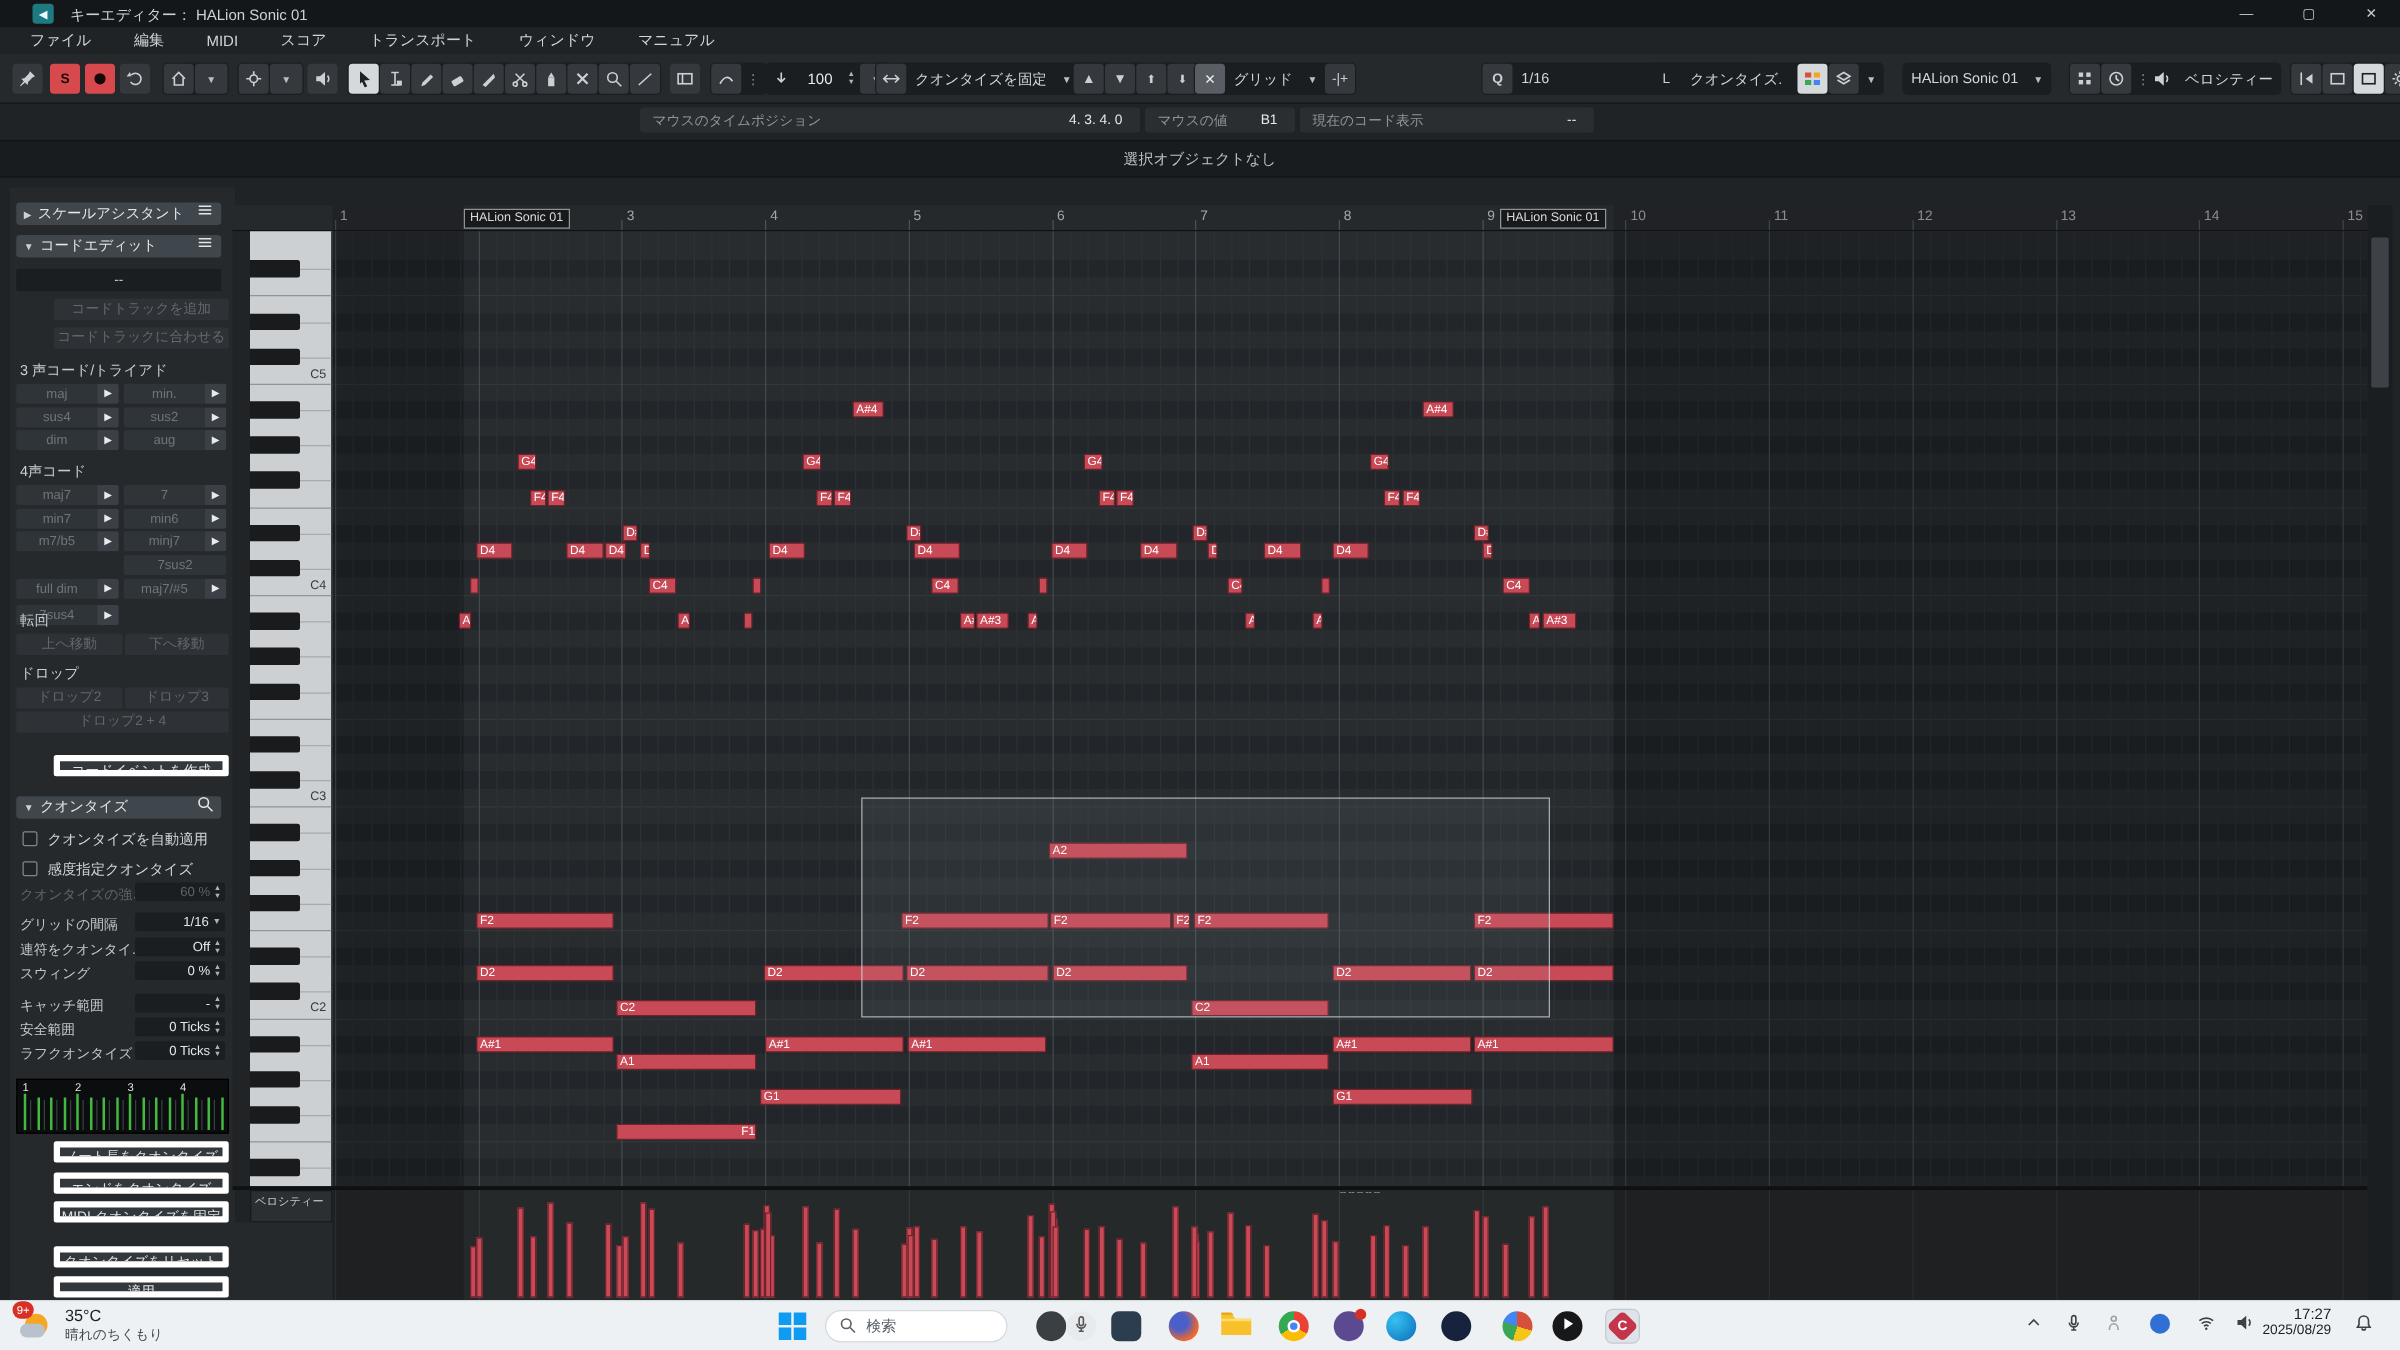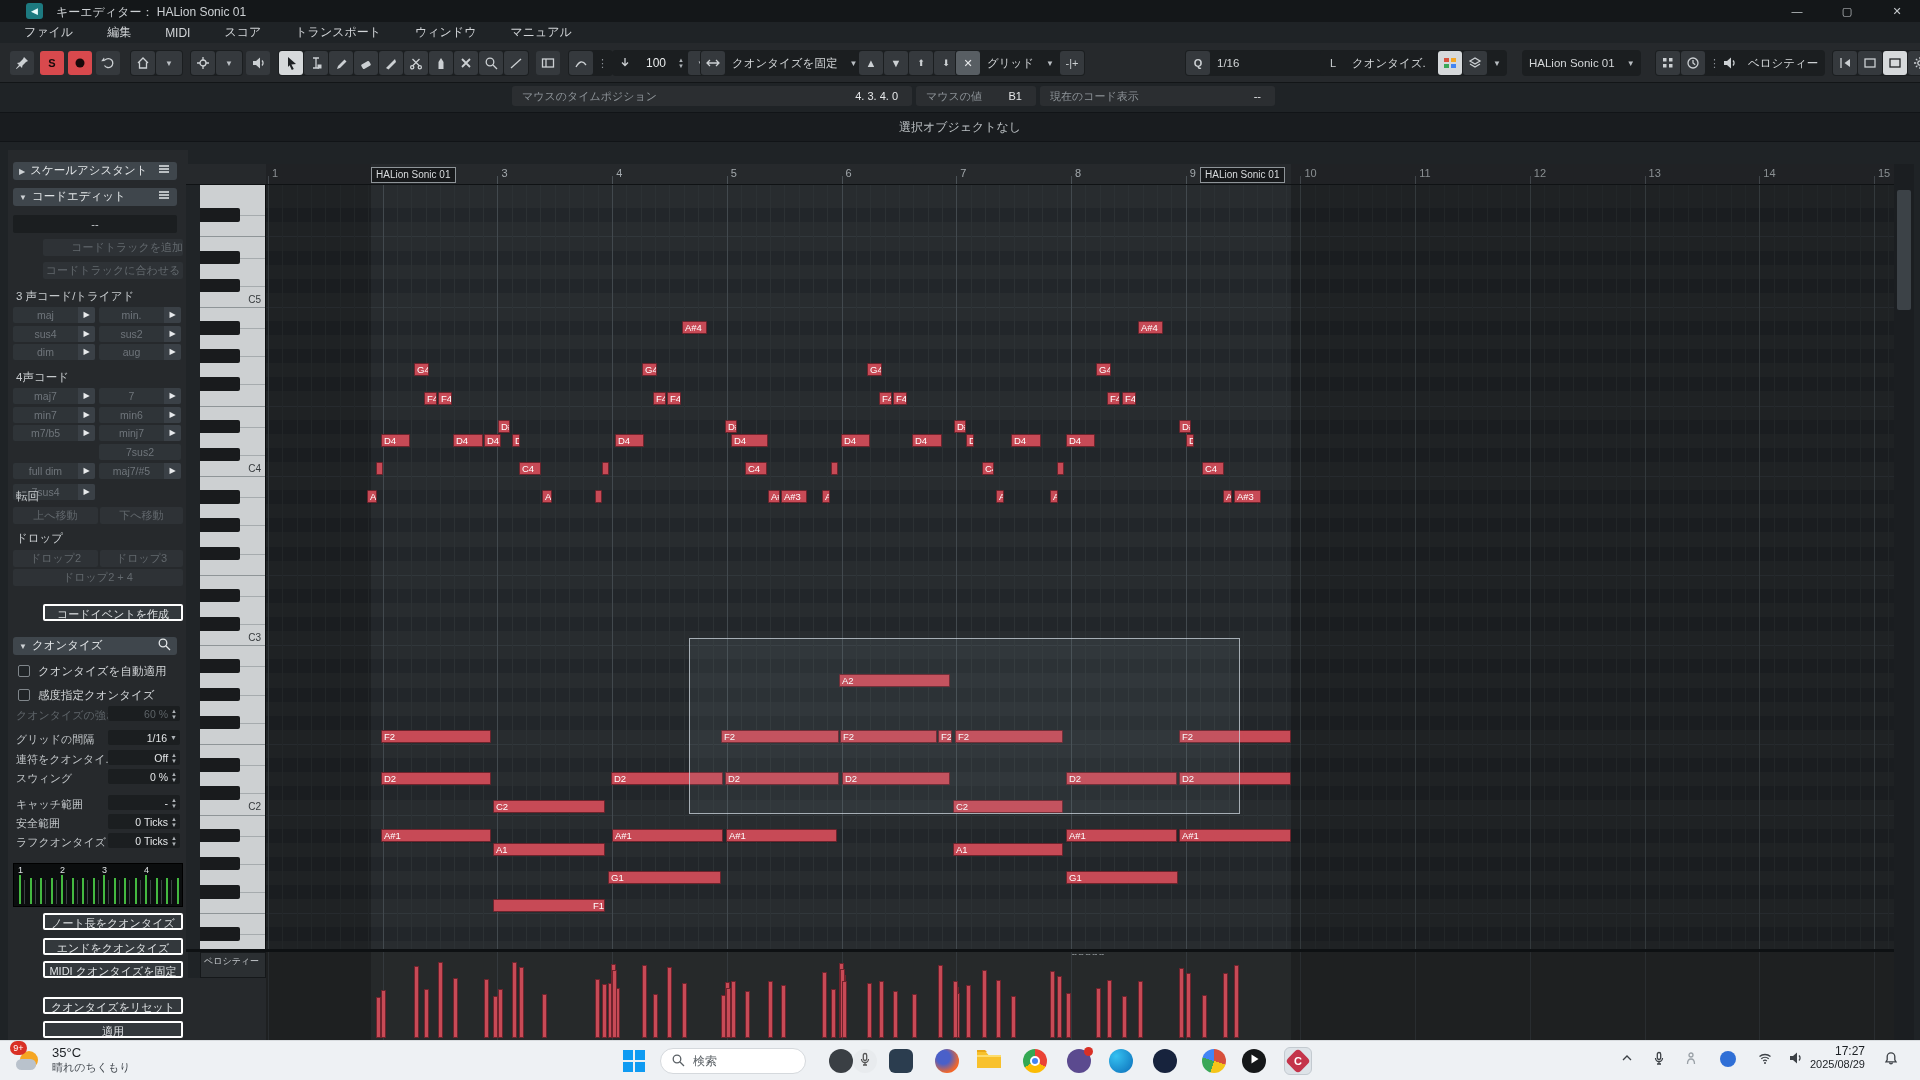--- a/index.html
+++ b/index.html
@@ -46,21 +46,21 @@
   #velleft{left:186px;top:978px;width:80px;height:62px;background:#26292c;}
   #vlane{left:266px;top:952px;width:1628px;height:88px;background:#26292a;overflow:hidden;}
   #vscroll{left:1894px;top:164px;width:20px;height:876px;background:#1b1e21;}
   #vthumb{left:3px;top:26px;width:14px;height:120px;background:#3c4247;border-radius:2px;}
   
   #inspector{left:8px;top:150px;width:180px;height:890px;background:#26292c;overflow:hidden;}
   .hdr{position:absolute;left:5px;width:164px;height:18px;background:#3f464c;border-radius:3px;color:#e4e7e9;font-size:11.5px;line-height:18px;padding:0 6px;display:flex;justify-content:space-between;align-items:center;}
   .harrow{font-size:8px;color:#cdd1d4;padding-right:5px;}
   .slabel{position:absolute;left:8px;color:#c9cdd0;font-size:11.5px;white-space:nowrap;}
   .ibtn{position:absolute;height:17px;background:#2e3236;border-radius:2px;color:#62686d;font-size:11px;text-align:center;line-height:17px;overflow:hidden;white-space:nowrap;}
-  .ibtn.on{background:#33383c;color:#dfe2e4;border:2px solid #ffffff;}
+  .ibtn.on{background:#33383c;color:#dfe2e4;border:5px solid #ffffff;}
   .cell{position:absolute;height:16px;display:flex;background:#2f3438;border-radius:2px;overflow:hidden;}
   .cell .cl{flex:1;color:#6f757b;font-size:10.5px;text-align:center;line-height:16px;}
   .cell .cp{width:17px;background:#3a4046;color:#e8eaec;font-size:8px;text-align:center;line-height:16px;}
   .qrow-label{position:absolute;left:8px;color:#c3c7ca;font-size:11px;white-space:nowrap;}
   .qrow-label.dis{color:#5f656a;}
   .qfield{position:absolute;left:100px;width:72px;height:15px;background:#1b1e20;border-radius:2px;color:#e4e6e8;font-size:10.5px;display:flex;align-items:center;justify-content:flex-end;padding-right:3px;gap:3px;}
   .qfield.dis{color:#5d6367;}
   .qfield .st{color:#aeb3b7;font-size:6px;line-height:6px;display:flex;flex-direction:column;}
   .cbox{position:absolute;left:10px;width:12px;height:12px;border:1.5px solid #80868b;border-radius:2px;background:#202427;}
   .cblabel{position:absolute;left:30px;color:#d3d6d9;font-size:11.5px;white-space:nowrap;}
@@ -435,21 +435,21 @@
             <path d="M2 4h10M2 7h10M2 10h10"></path>
           </svg></span>
       </div>
       <div style="position:absolute;top:38px;" class="hdr">
         <span><span class="harrow">▼</span>コードエディット</span>
         <span><svg width="14" height="14" viewBox="0 0 14 14" fill="none" stroke="currentColor" stroke-width="1.3">
             <path d="M2 4h10M2 7h10M2 10h10"></path>
           </svg></span>
       </div>
       <div style="position:absolute;left:5px;top:65px;width:164px;height:18px;background:#1b1e20;border-radius:2px;color:#c9cdd0;font-size:11px;text-align:center;line-height:18px;">--</div>
-      <div style="position:absolute;left:35px;top:89px;width:140px;text-align:right;" class="ibtn">コードトラックを追加</div>
+      <div style="position:absolute;left:35px;top:89px;width:140px;" class="ibtn">コードトラックを追加</div>
       <div style="position:absolute;left:35px;top:112px;width:140px;" class="ibtn">コードトラックに合わせる</div>
       <div style="position:absolute;top:139px;" class="slabel">3 声コード/トライアド</div>
       <div style="position:absolute;left:5px;top:157px;width:82px;" class="cell">
         <span class="cl">maj</span>
         <span class="cp">▶</span>
       </div>
       <div style="position:absolute;left:91px;top:157px;width:82px;" class="cell">
         <span class="cl">min.</span>
         <span class="cp">▶</span>
       </div>

